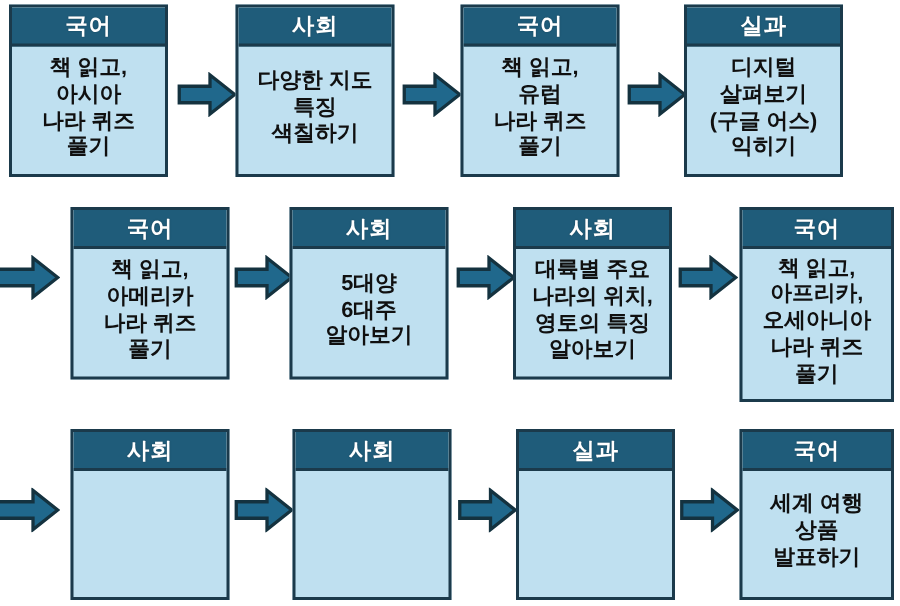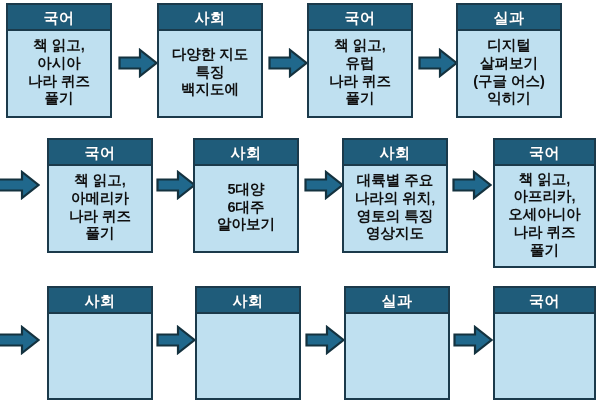--- a/index.html
+++ b/index.html
@@ -87,21 +87,21 @@
   <span class="arrow" style="left:118px; top:48px;">
     <svg width="40" height="30" viewBox="0 0 40 30">
       <path d="M1.5,9.5 L22,9.5 L22,2 L38.5,15 L22,28 L22,20.5 L1.5,20.5 Z" fill="#20688C" stroke="#14323F" stroke-width="2.2" stroke-linejoin="miter"></path>
     </svg>
   </span>
 
   <div class="fbox" style="left:157px; top:3px; width:106px; height:115px;">
     <div class="hdr">사회</div>
     <div class="body">다양한 지도
 특징
-백지도에</div>
+색칠하기</div>
   </div>
 
   <span class="arrow" style="left:268px; top:48px;">
     <svg width="40" height="30" viewBox="0 0 40 30">
       <path d="M1.5,9.5 L22,9.5 L22,2 L38.5,15 L22,28 L22,20.5 L1.5,20.5 Z" fill="#20688C" stroke="#14323F" stroke-width="2.2" stroke-linejoin="miter"></path>
     </svg>
   </span>
 
   <div class="fbox" style="left:307px; top:3px; width:106px; height:115px;">
     <div class="hdr">국어</div>
@@ -156,21 +156,21 @@
     <svg width="40" height="30" viewBox="0 0 40 30">
       <path d="M1.5,9.5 L22,9.5 L22,2 L38.5,15 L22,28 L22,20.5 L1.5,20.5 Z" fill="#20688C" stroke="#14323F" stroke-width="2.2" stroke-linejoin="miter"></path>
     </svg>
   </span>
 
   <div class="fbox" style="left:342px; top:138px; width:106px; height:115px;">
     <div class="hdr">사회</div>
     <div class="body">대륙별 주요
 나라의 위치,
 영토의 특징
-영상지도</div>
+알아보기</div>
   </div>
 
   <span class="arrow" style="left:452px; top:170px;">
     <svg width="40" height="30" viewBox="0 0 40 30">
       <path d="M1.5,9.5 L22,9.5 L22,2 L38.5,15 L22,28 L22,20.5 L1.5,20.5 Z" fill="#20688C" stroke="#14323F" stroke-width="2.2" stroke-linejoin="miter"></path>
     </svg>
   </span>
 
   <div class="fbox" style="left:493px; top:138px; width:103px; height:130px;">
     <div class="hdr">국어</div>
@@ -212,15 +212,18 @@
   </div>
 
   <span class="arrow" style="left:453px; top:325px;">
     <svg width="40" height="30" viewBox="0 0 40 30">
       <path d="M1.5,9.5 L22,9.5 L22,2 L38.5,15 L22,28 L22,20.5 L1.5,20.5 Z" fill="#20688C" stroke="#14323F" stroke-width="2.2" stroke-linejoin="miter"></path>
     </svg>
   </span>
 
   <div class="fbox" style="left:493px; top:286px; width:103px; height:114px;">
     <div class="hdr">국어</div>
+    <div class="body">세계 여행
+상품
+발표하기</div>
   </div>
 
 </div>
 
 </body></html>

